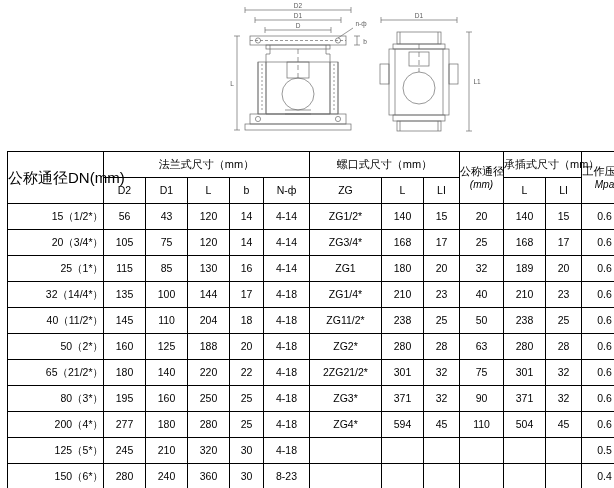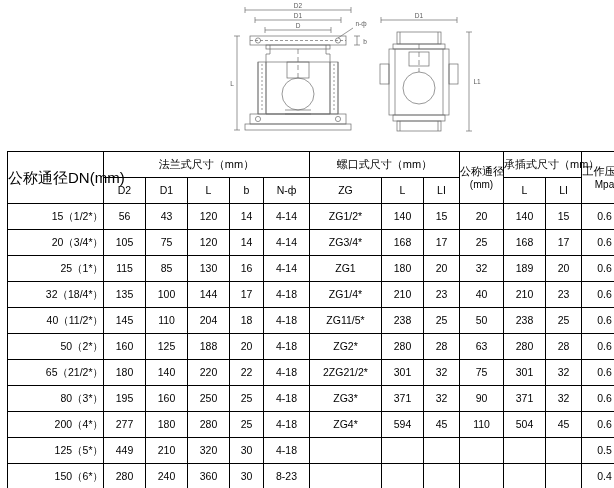--- a/index.html
+++ b/index.html
@@ -60,20 +60,21 @@
   }
   table.spec th.dn {
     font-size: 15px;
   }
   table.spec td.dn-cell {
     font-size: 10.5px;
     text-align: right;
   }
   .sub {
     font-size: 10px;
+    font-style: italic;
   }
   .two-line {
     line-height: 1.25;
   }
 </style>
 </head>
 <body>
 
 <div id="page">
 
@@ -264,42 +265,42 @@
             <td>4-14</td>
             <td>ZG1</td>
             <td>180</td>
             <td>20</td>
             <td>32</td>
             <td>189</td>
             <td>20</td>
             <td>0.6</td>
           </tr>
           <tr>
-            <td class="dn-cell">32（18/4*）</td>
+            <td class="dn-cell">32（14/4*）</td>
             <td>135</td>
             <td>100</td>
             <td>144</td>
             <td>17</td>
             <td>4-18</td>
             <td>ZG1/4*</td>
             <td>210</td>
             <td>23</td>
             <td>40</td>
             <td>210</td>
             <td>23</td>
             <td>0.6</td>
           </tr>
           <tr>
             <td class="dn-cell">40（11/2*）</td>
             <td>145</td>
             <td>110</td>
             <td>204</td>
             <td>18</td>
             <td>4-18</td>
-            <td>ZG11/5*</td>
+            <td>ZG11/2*</td>
             <td>238</td>
             <td>25</td>
             <td>50</td>
             <td>238</td>
             <td>25</td>
             <td>0.6</td>
           </tr>
           <tr>
             <td class="dn-cell">50（2*）</td>
             <td>160</td>
@@ -355,21 +356,21 @@
             <td>ZG4*</td>
             <td>594</td>
             <td>45</td>
             <td>110</td>
             <td>504</td>
             <td>45</td>
             <td>0.6</td>
           </tr>
           <tr>
             <td class="dn-cell">125（5*）</td>
-            <td>449</td>
+            <td>245</td>
             <td>210</td>
             <td>320</td>
             <td>30</td>
             <td>4-18</td>
             <td></td>
             <td></td>
             <td></td>
             <td></td>
             <td></td>
             <td></td>

